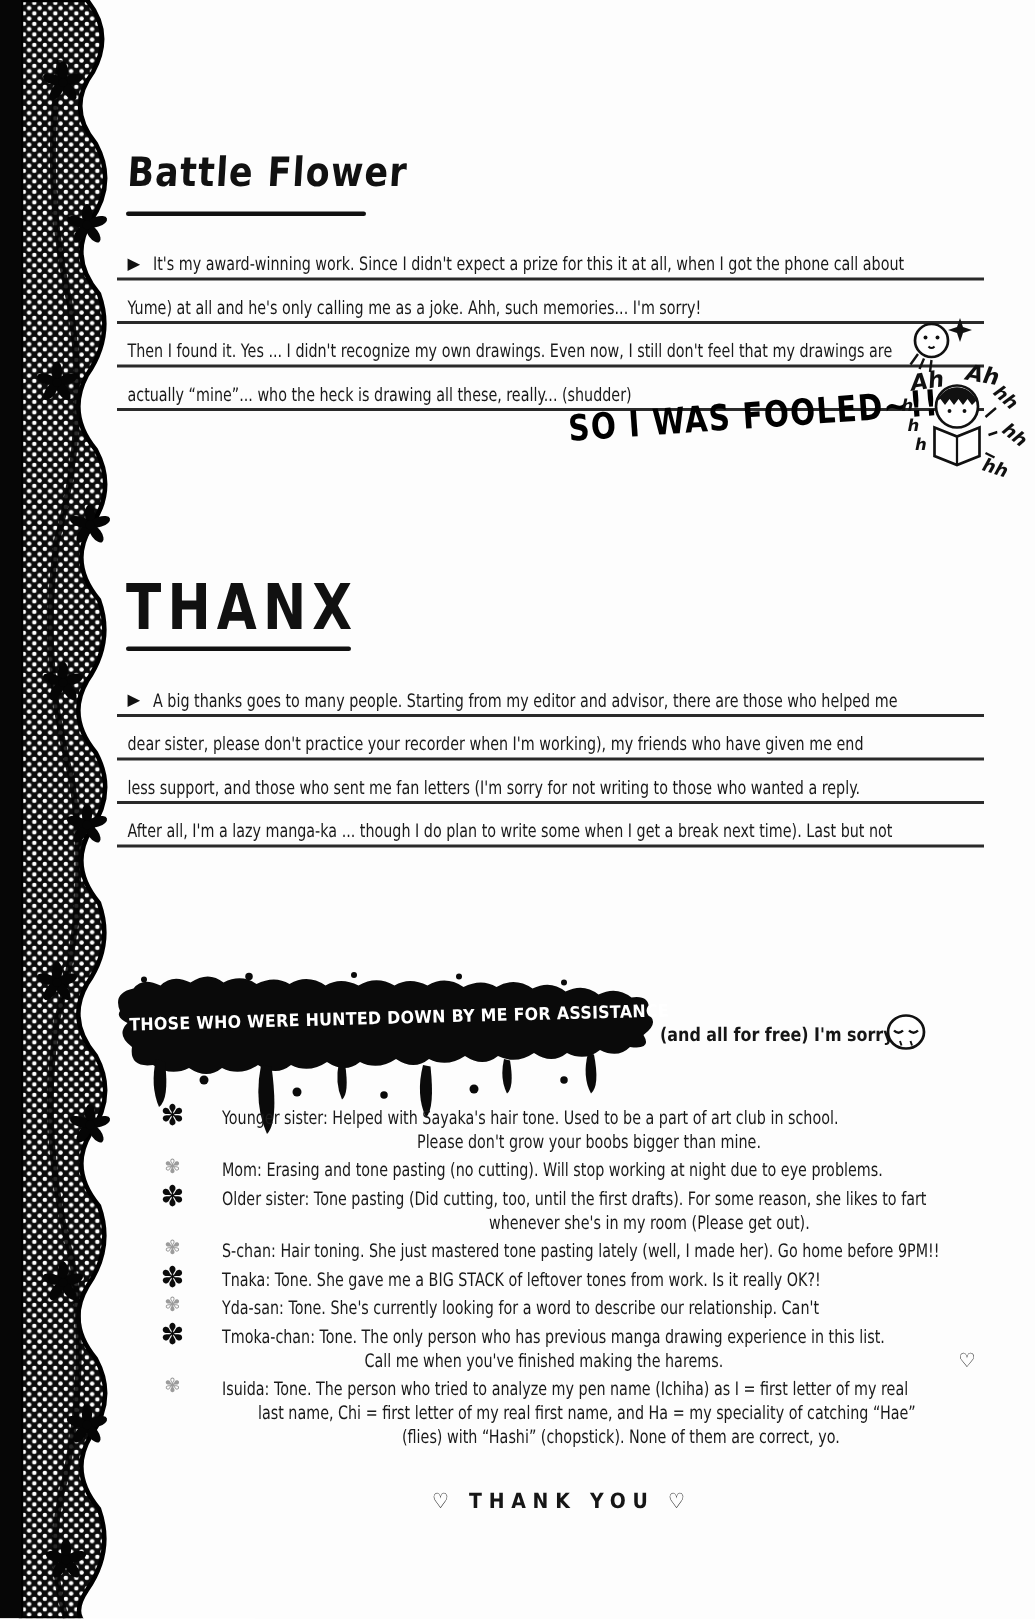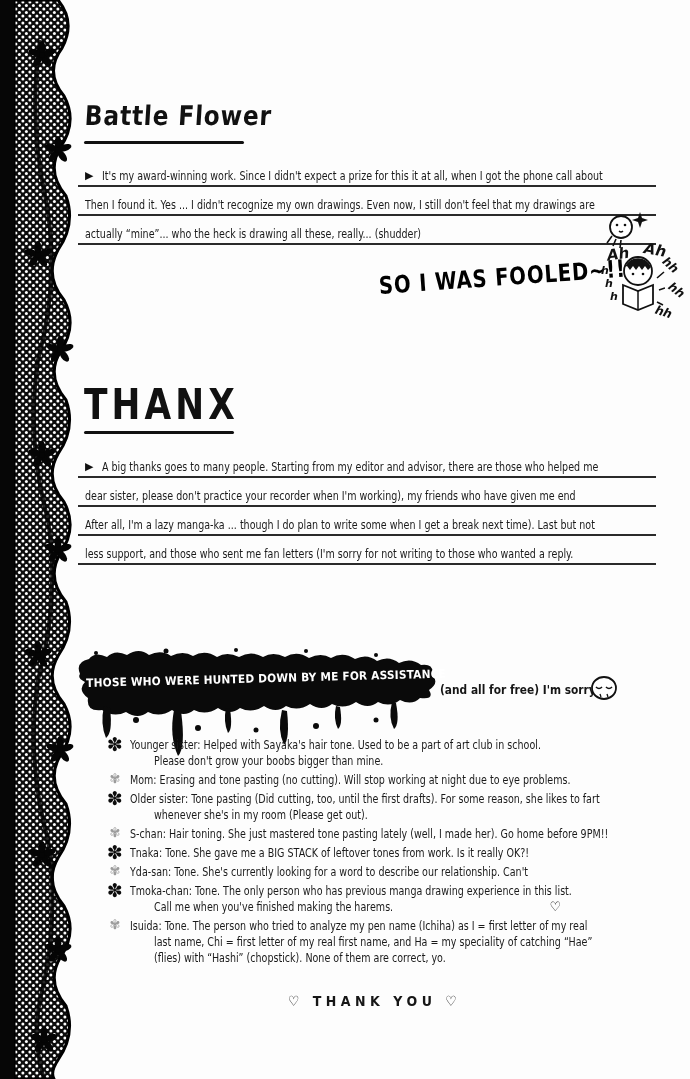--- a/index.html
+++ b/index.html
@@ -40,22 +40,22 @@
   #banner-label{position:absolute;left:12px;top:28px;width:336px;color:#fff;font-size:11.5px;font-weight:bold;white-space:nowrap;transform:rotate(-1.5deg) scaleX(.92);transform-origin:left top;letter-spacing:.2px;}
   #assist-note{position:absolute;left:440px;top:682px;font-size:12.5px;font-weight:bold;transform:scaleX(.85);transform-origin:left top;white-space:nowrap;}
 
   
   #helper-list{position:absolute;left:100px;top:736px;width:566px;}
   .item{display:flex;margin-bottom:3px;}
   .fl{width:30px;flex:0 0 30px;text-align:center;line-height:16px;}
   .fl-b{font-size:19px;color:#0b0b0b;}
   .fl-g{font-size:13px;color:#9b9b9b;}
   .itxt{flex:1;}
-  .rtxt{line-height:16px;height:16px;}
-  .indent{padding-left:24px;}
+  .rtxt{line-height:16px;height:16px;margin-left:18px;}
+  .indent{padding-left:24px;text-align:center;}
   .heart{margin-left:85px;font-size:13px;}
 
   #footer{position:absolute;left:288px;top:993px;font-size:14px;font-weight:bold;letter-spacing:5px;transform:scaleX(.9);transform-origin:left top;white-space:nowrap;}
 
   .doodle{position:absolute;}
 </style>
 </head>
 <body>
 
 <div id="page">
@@ -108,20 +108,23 @@
 
   <div id="bf-title" class="hand-title">Battle Flower</div>
   <div id="bf-underline"></div>
 
   <div class="lines" style="top:158px">
     <div class="ln">
         <span class="tri">▶</span>
         <span class="t">It's my award-winning work. Since I didn't expect a prize for this it at all, when I got the phone call about</span>
       </div>
     <div class="ln">
+        <span class="t">Yume) at all and he's only calling me as a joke. Ahh, such memories... I'm sorry!</span>
+      </div>
+    <div class="ln">
         <span class="t">Then I found it. Yes ... I didn't recognize my own drawings. Even now, I still don't feel that my drawings are</span>
       </div>
     <div class="ln">
         <span class="t">actually “mine”... who the heck is drawing all these, really... (shudder)</span>
       </div>
   </div>
 
   <svg class="doodle" style="left:604px;top:210px" width="44" height="42" viewBox="0 0 44 42">
     <circle cx="17" cy="17" r="11" fill="#fff" stroke="#111" stroke-width="1.8"></circle>
     <circle cx="13" cy="15" r="1.3" fill="#111"></circle>
@@ -156,24 +159,24 @@
 
   <div class="lines" style="top:449px">
     <div class="ln">
         <span class="tri">▶</span>
         <span class="t">A big thanks goes to many people. Starting from my editor and advisor, there are those who helped me</span>
       </div>
     <div class="ln">
         <span class="t">dear sister, please don't practice your recorder when I'm working), my friends who have given me end</span>
       </div>
     <div class="ln">
+        <span class="t">less support, and those who sent me fan letters (I'm sorry for not writing to those who wanted a reply.</span>
+      </div>
+    <div class="ln">
         <span class="t">After all, I'm a lazy manga-ka ... though I do plan to write some when I get a break next time). Last but not</span>
-      </div>
-    <div class="ln">
-        <span class="t">less support, and those who sent me fan letters (I'm sorry for not writing to those who wanted a reply.</span>
       </div>
   </div>
 
   <div id="banner-wrap">
     <svg width="380" height="110" viewBox="0 0 380 110">
       <path fill="#0a0a0a" d="M6,26 Q1,14 15,11 Q21,3 33,9 Q41,1 53,7 Q65,-1 75,7 Q87,1 97,8 Q109,2 119,8 Q131,1 143,9 Q153,3 165,9 Q177,2 189,9 Q199,3 211,9 Q223,2 235,10 Q247,4 257,10 Q269,3 281,11 Q293,5 303,13 Q315,7 325,15 Q337,9 347,17 Q361,15 358,28 Q366,34 355,42 Q361,52 346,50 Q338,58 326,52 Q316,60 304,54 Q294,62 282,54 Q270,62 258,56 Q248,64 236,56 Q224,64 212,58 Q202,66 190,58 Q178,66 166,60 Q156,68 144,60 Q132,68 120,62 Q110,70 98,62 Q86,70 74,64 Q64,72 52,64 Q40,70 28,62 Q12,64 14,50 Q3,42 11,34 Q3,30 6,26 Z"></path>
       <path fill="#0a0a0a" d="M30,58 q-4,18 2,32 q7,-5 4,-30 Z"></path>
       <path fill="#0a0a0a" d="M100,62 q-5,26 4,46 q8,-8 3,-45 Z"></path>
       <path fill="#0a0a0a" d="M152,60 q-3,14 2,25 q5,-4 2,-24 Z"></path>
       <path fill="#0a0a0a" d="M208,62 q-5,20 2,35 q6,-6 3,-34 Z"></path>

